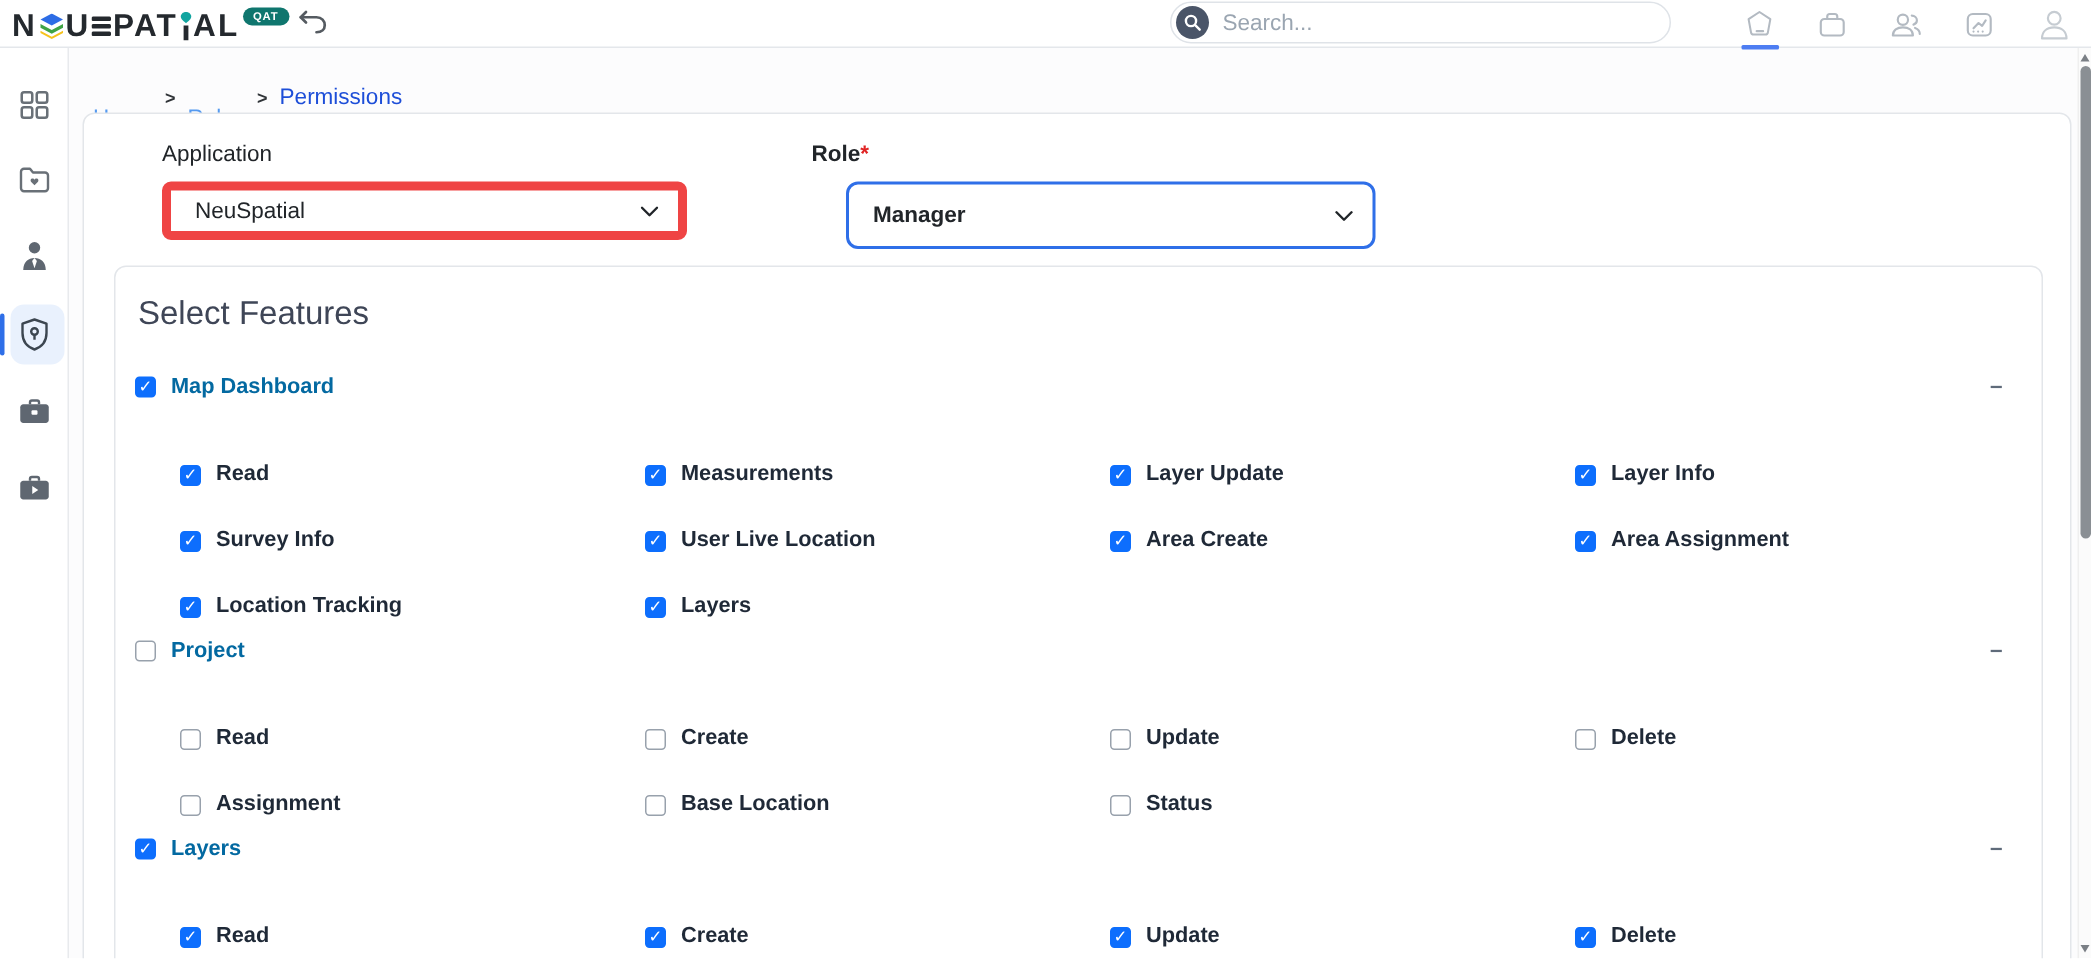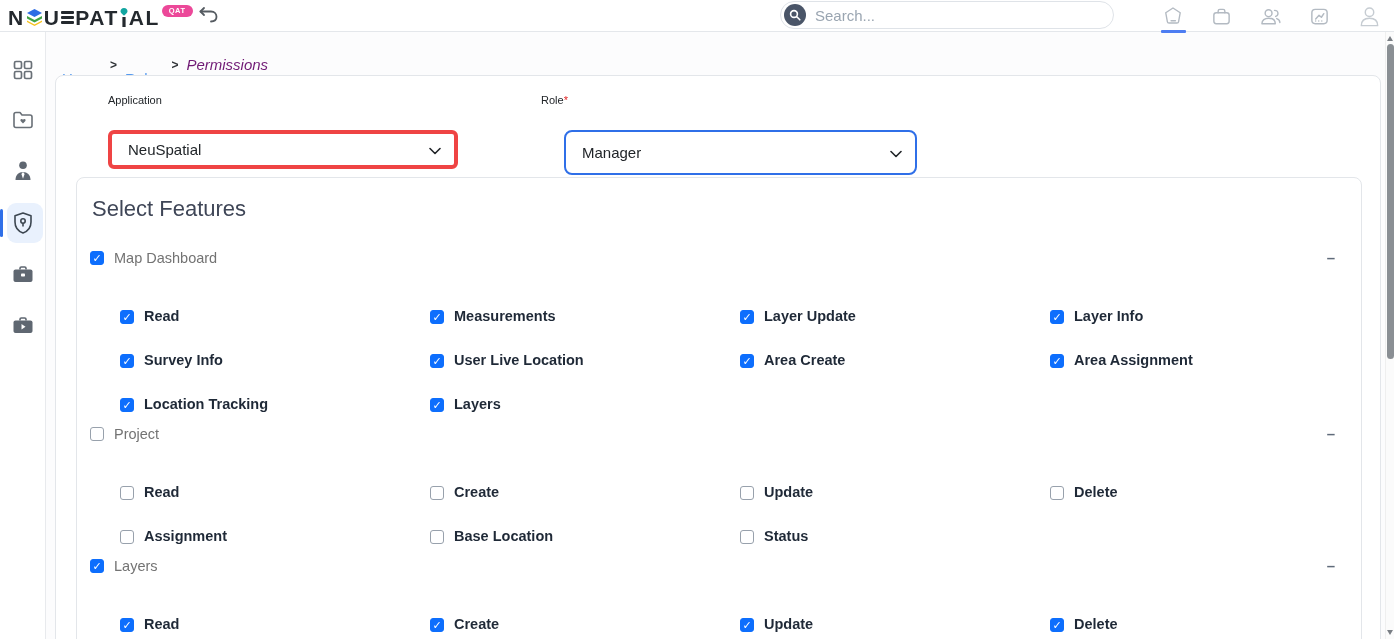--- a/index.html
+++ b/index.html
@@ -8,21 +8,21 @@
   .page { position:relative; width:1394px; height:639px; overflow:hidden; background:#fff; }
 
   
   .header { position:absolute; top:0; left:0; width:1394px; height:32px; background:#fff;
     border-bottom:1px solid #e4e7eb; display:flex; align-items:center; z-index:5; }
   .logo-wrap { display:flex; align-items:flex-start; margin-left:8px; }
   .logo { display:flex; align-items:center; font-weight:800; font-size:21px; letter-spacing:1.5px;
     color:#24292e; line-height:1; padding-top:3px; }
   .logo svg { display:block; }
   .logo .glyph { margin:0 1px; }
-  .qat-badge { background:#ec4899; color:#fff; font-size:7.5px; font-weight:700; letter-spacing:.5px;
+  .qat-badge { background:#0f766e; color:#fff; font-size:7.5px; font-weight:700; letter-spacing:.5px;
     border-radius:7px; padding:2px 7px 2px; margin-left:2px; margin-top:1px; height:12px; display:flex; align-items:center; }
   .back-arrow { margin-left:6px; margin-top:2px; cursor:pointer; }
 
   .search-pill { position:absolute; left:780px; top:1px; width:334px; height:28px; border:1px solid #dfe3e8;
     border-radius:15px; background:#fff; display:flex; align-items:center; padding-left:3px; }
   .search-circle { width:22px; height:22px; border-radius:50%; background:#4a5568; display:flex;
     align-items:center; justify-content:center; flex-shrink:0; }
   .search-input { border:none; outline:none; flex:1; font-size:15px; color:#374151; padding-left:9px;
     background:transparent; font-family:inherit; }
   .search-input::placeholder { color:#9aa5b1; }
@@ -42,41 +42,41 @@
   .side-item.active .bar { position:absolute; left:0; top:6px; width:3px; height:28px;
     background:#2f6fe8; border-radius:2px; }
   .side-item svg { position:relative; }
 
   
   .content { position:absolute; top:32px; left:46px; width:1340px; height:607px; background:#fcfcfd; }
   .breadcrumb { position:absolute; top:10px; left:16px; display:flex; align-items:center; gap:8px;
     font-size:15px; }
   .crumb-link { color:#559af0; cursor:pointer;margin-top:28px; }
   .crumb-sep { color:#2f3337; font-weight:700; font-size:12px; }
-  .crumb-current { color:#701a75;font-style:italic; }
+  .crumb-current { color:#1d4ed8; }
 
   .outer-panel { position:absolute; top:43px; left:9px; width:1326px; height:620px; background:#fff;
     border:1px solid #e3e6ea; border-radius:8px; }
 
   .field { position:absolute; }
-  .field-label { font-size:11px; color:#212529; margin-bottom:24px; }
+  .field-label { font-size:15px; color:#212529; margin-bottom:10px; }
   .field-label .req { color:#e02424; }
   .select-box { position:relative; background:#fff; display:flex; align-items:center; cursor:pointer; }
-  .select-app { width:350px; height:39px; border:4px solid #ef4444; border-radius:6px; }
+  .select-app { width:350px; height:39px; border:6px solid #ef4444; border-radius:6px; }
   .select-role { width:353px; height:45px; border:2px solid #2f6fe8; border-radius:8px;margin-left:23px; }
   .select-value { font-size:15px; color:#212529; padding-left:16px; }
   .select-chevron { position:absolute; right:13px; top:50%; transform:translateY(-50%); }
 
   .features-card { position:absolute; top:101px; left:20px; width:1286px; height:560px;
     border:1px solid #e3e6ea; border-radius:8px; background:#fff; overflow:hidden; }
   .features-title { font-size:22px; font-weight:400; color:#3f4657; margin:18px 0 0 15px; height:30px; }
 
   .group-header { position:relative; height:44px; display:flex; align-items:center; }
   .group-header .cbx { position:absolute; left:13px; }
-  .group-label { position:absolute; left:37px; font-size:14.5px; font-weight:400; color:#737373; }
+  .group-label { position:absolute; left:37px; font-size:14.5px; font-weight:700; color:#0369a1; }
   .collapse-dash { position:absolute; right:26px; top:50%; color:#5f6b7a; font-weight:700; font-size:15px;
     line-height:0; cursor:pointer; }
   .feature-group:first-child .group-header { margin-top:10px; }
 
   .perm-grid { display:grid; grid-template-columns:repeat(4,310px); padding-left:43px; }
   .perm-item { height:44px; display:flex; align-items:flex-end; }
   .perm-item .cbx { flex-shrink:0; }
   .perm-label { font-size:14.5px; font-weight:700; color:#1f2937; margin-left:10px; }
 
   .cbx { width:14px; height:14px; border-radius:3px; cursor:pointer; position:relative; }
@@ -250,21 +250,21 @@
         <div class="select-box select-app">
           <span class="select-value">NeuSpatial</span>
           <span class="select-chevron">
             <svg width="12" height="8" viewBox="0 0 12 8" fill="none" stroke="#212529" stroke-width="1.6" stroke-linecap="round" stroke-linejoin="round">
                 <path d="M1 1.5 L6 6.5 L11 1.5"></path>
               </svg>
           </span>
         </div>
       </div>
 
-      <div class="field" style="top:18px; left:485px;">
+      <div class="field" style="top:18px; left:485px;font-weight:bold;">
         <div class="field-label"><span>Role</span><span class="req">*</span></div>
         <div class="select-box select-role">
           <span class="select-value">Manager</span>
           <span class="select-chevron">
             <svg width="12" height="8" viewBox="0 0 12 8" fill="none" stroke="#212529" stroke-width="1.6" stroke-linecap="round" stroke-linejoin="round">
                 <path d="M1 1.5 L6 6.5 L11 1.5"></path>
               </svg>
           </span>
         </div>
       </div>

